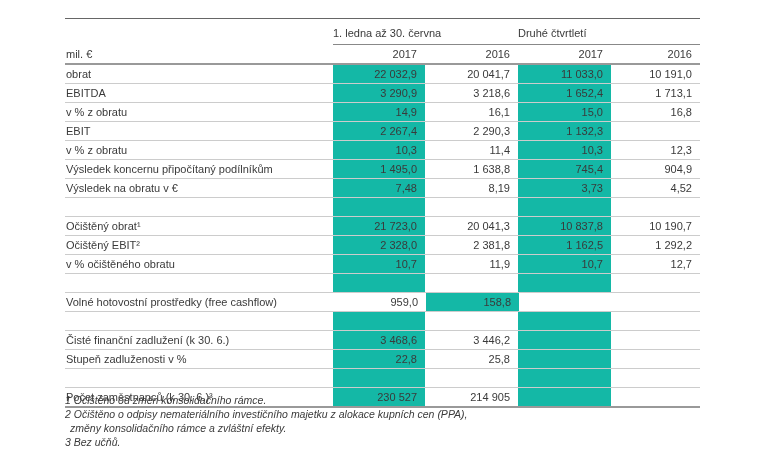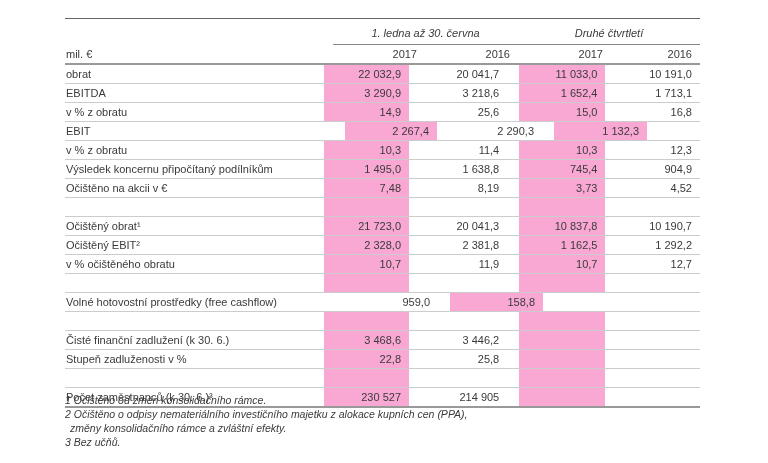--- a/index.html
+++ b/index.html
@@ -11,32 +11,32 @@
     position: relative;
     overflow: hidden;
   }
   .tbl {
     position: absolute;
     left: 65px; top: 18px;
     width: 635px;
     border-top: 1px solid #666666;
     font-size: 11px;
   }
-  .r { display: flex; height: 18px; align-items: center; border-bottom: 1px solid #cccccc; gap: 12px; }
+  .r { display: flex; height: 18px; align-items: center; border-bottom: 1px solid #cccccc; }
   .r.last { border-bottom: 2px solid #999999; }
   .c { box-sizing: border-box; height: 100%; display: flex; align-items: center; overflow: hidden; white-space: nowrap; }
   .lb { width: 268px; justify-content: flex-start; padding-left: 1px; }
   .v  { justify-content: flex-end; padding-right: 8px; }
   .v1 { width: 92px; } .v2 { width: 93px; } .v3 { width: 93px; } .v4 { width: 89px; }
-  .s  { background: #f9a8d4; }
+  .s  { background: #14b8a6; }
   
   .grp-row { display: flex; height: 26px; border-bottom: none; }
   .grp-row .g-pad { width: 268px; }
   .grp-wrap { width: 367px; display: flex; align-items: flex-end; border-bottom: 1px solid #888888; }
-  .grp { text-align: center; padding-bottom: 5px; font-style: italic; }
+  .grp { padding-bottom: 5px; }
   .grp.g1 { width: 185px; }
   .grp.g2 { width: 182px; }
   .yr-row { display: flex; height: 18px; align-items: center; border-bottom: 2px solid #999999; }
   
   .footnotes {
     position: absolute;
     left: 65px; top: 393px;
     font-size: 10.5px;
     font-style: italic;
     line-height: 14px;
@@ -78,21 +78,21 @@
     <div class="c lb">EBITDA</div>
     <div class="c v v1 s">3 290,9</div>
     <div class="c v v2">3 218,6</div>
     <div class="c v v3 s">1 652,4</div>
     <div class="c v v4">1 713,1</div>
   </div>
 
   <div class="r">
     <div class="c lb">v % z obratu</div>
     <div class="c v v1 s">14,9</div>
-    <div class="c v v2">25,6</div>
+    <div class="c v v2">16,1</div>
     <div class="c v v3 s">15,0</div>
     <div class="c v v4">16,8</div>
   </div>
 
   <div class="r">
     <div class="c lb">EBIT</div>
     <div class="c v v1 s">2 267,4</div>
     <div class="c v v2">2 290,3</div>
     <div class="c v v3 s">1 132,3</div>
   </div>
@@ -107,21 +107,21 @@
 
   <div class="r">
     <div class="c lb">Výsledek koncernu připočítaný podílníkům</div>
     <div class="c v v1 s">1 495,0</div>
     <div class="c v v2">1 638,8</div>
     <div class="c v v3 s">745,4</div>
     <div class="c v v4">904,9</div>
   </div>
 
   <div class="r">
-    <div class="c lb">Očištěno na akcii v €</div>
+    <div class="c lb">Výsledek na obratu v €</div>
     <div class="c v v1 s">7,48</div>
     <div class="c v v2">8,19</div>
     <div class="c v v3 s">3,73</div>
     <div class="c v v4">4,52</div>
   </div>
 
   <div class="r">
     <div class="c lb"></div>
     <div class="c v v1 s"></div>
     <div class="c v v2"></div>

